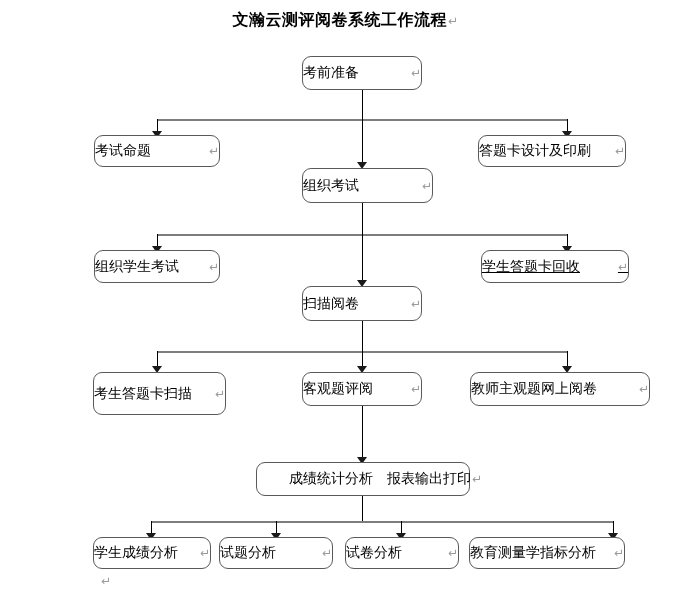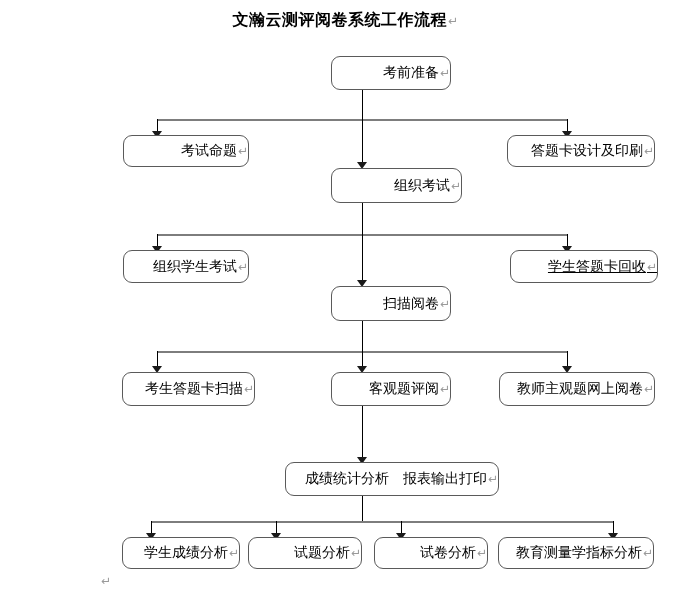--- a/index.html
+++ b/index.html
@@ -45,26 +45,25 @@
 
   
   .node {
     position: absolute;
     box-sizing: border-box;
     border: 1.2px solid #5a5a5a;
     border-radius: 9px;
     background: #ffffff;
     display: flex;
     align-items: center;
-    justify-content: flex-end;
+    justify-content: space-between;
     font-size: 14px;
     color: #000000;
     white-space: nowrap;
     z-index: 3;
-    margin-left: 29px;
   }
   .node .label { display: inline-block; }
 
   
   .vline {
     position: absolute;
     width: 1px;
     background: #000000;
     z-index: 1;
   }
@@ -172,31 +171,31 @@
   <div class="node" style="left:481px; top:250px; width:148px; height:33px;text-decoration:underline;">
     <span class="label">学生答题卡回收</span>
       <span class="pilcrow">↵</span>
   </div>
 
   <div class="node" style="left:302px; top:286px; width:120px; height:35px;">
     <span class="label">扫描阅卷</span>
       <span class="pilcrow">↵</span>
   </div>
 
-  <div class="node" style="left:93px; top:372px; width:133px; height:34px;">
+  <div class="node" style="left:93px; top:372px; width:133px; height:43px;">
     <span class="label">考生答题卡扫描</span>
       <span class="pilcrow">↵</span>
   </div>
 
   <div class="node" style="left:302px; top:372px; width:120px; height:34px;">
     <span class="label">客观题评阅</span>
       <span class="pilcrow">↵</span>
   </div>
 
-  <div class="node" style="left:470px; top:372px; width:156px; height:34px;">
+  <div class="node" style="left:470px; top:372px; width:180px; height:34px;">
     <span class="label">教师主观题网上阅卷</span>
       <span class="pilcrow">↵</span>
   </div>
 
   <div class="node" style="left:256px; top:462px; width:214px; height:34px;padding-left:32px;">
     <span class="label">成绩统计分析　报表输出打印</span>
       <span class="pilcrow">↵</span>
   </div>
 
   <div class="node" style="left:93px; top:537px; width:118px; height:32px;">

